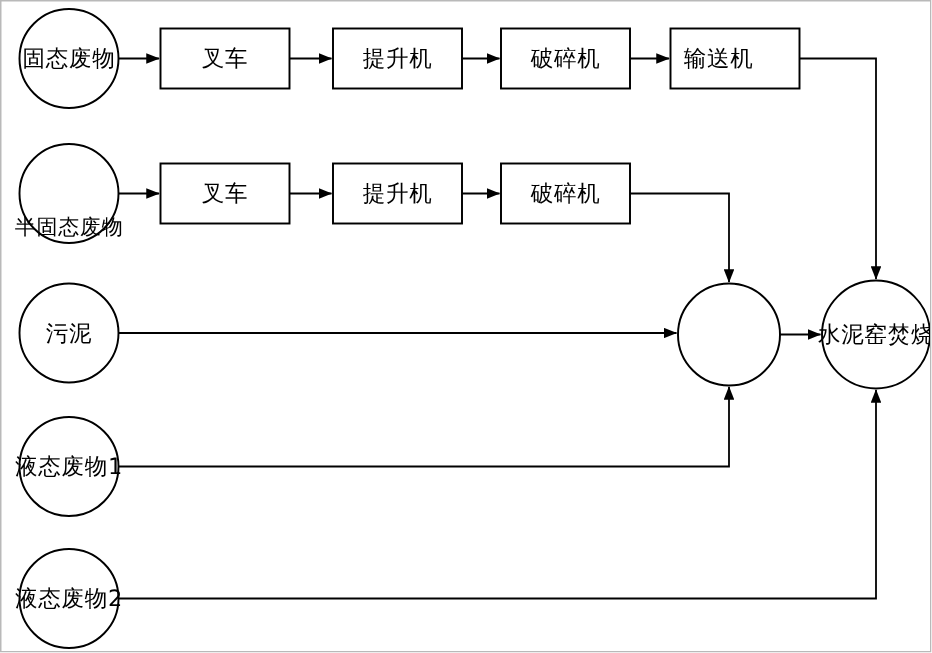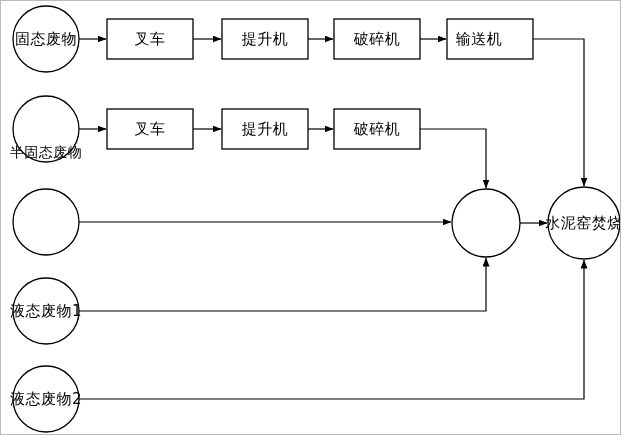--- a/index.html
+++ b/index.html
@@ -129,20 +129,23 @@
   </div>
 
   <div class="node-label box-label" style="left:221px; top:108px; width:86px; height:40px;">
     <span>提升机</span>
   </div>
 
   <div class="node-label box-label" style="left:333px; top:108px; width:86px; height:40px;">
     <span>破碎机</span>
   </div>
 
+  <div class="node-label circle-label" style="left:12px; top:209px; width:66px; height:24px;">
+    <span>污泥</span>
+  </div>
 
   <div class="node-label circle-label" style="left:10px; top:289px; width:70px; height:42px;">
     <span>液态</span>
     <span>废物1</span>
   </div>
 
   <div class="node-label circle-label" style="left:10px; top:377px; width:70px; height:42px;">
     <span>液态</span>
     <span>废物2</span>
   </div>

